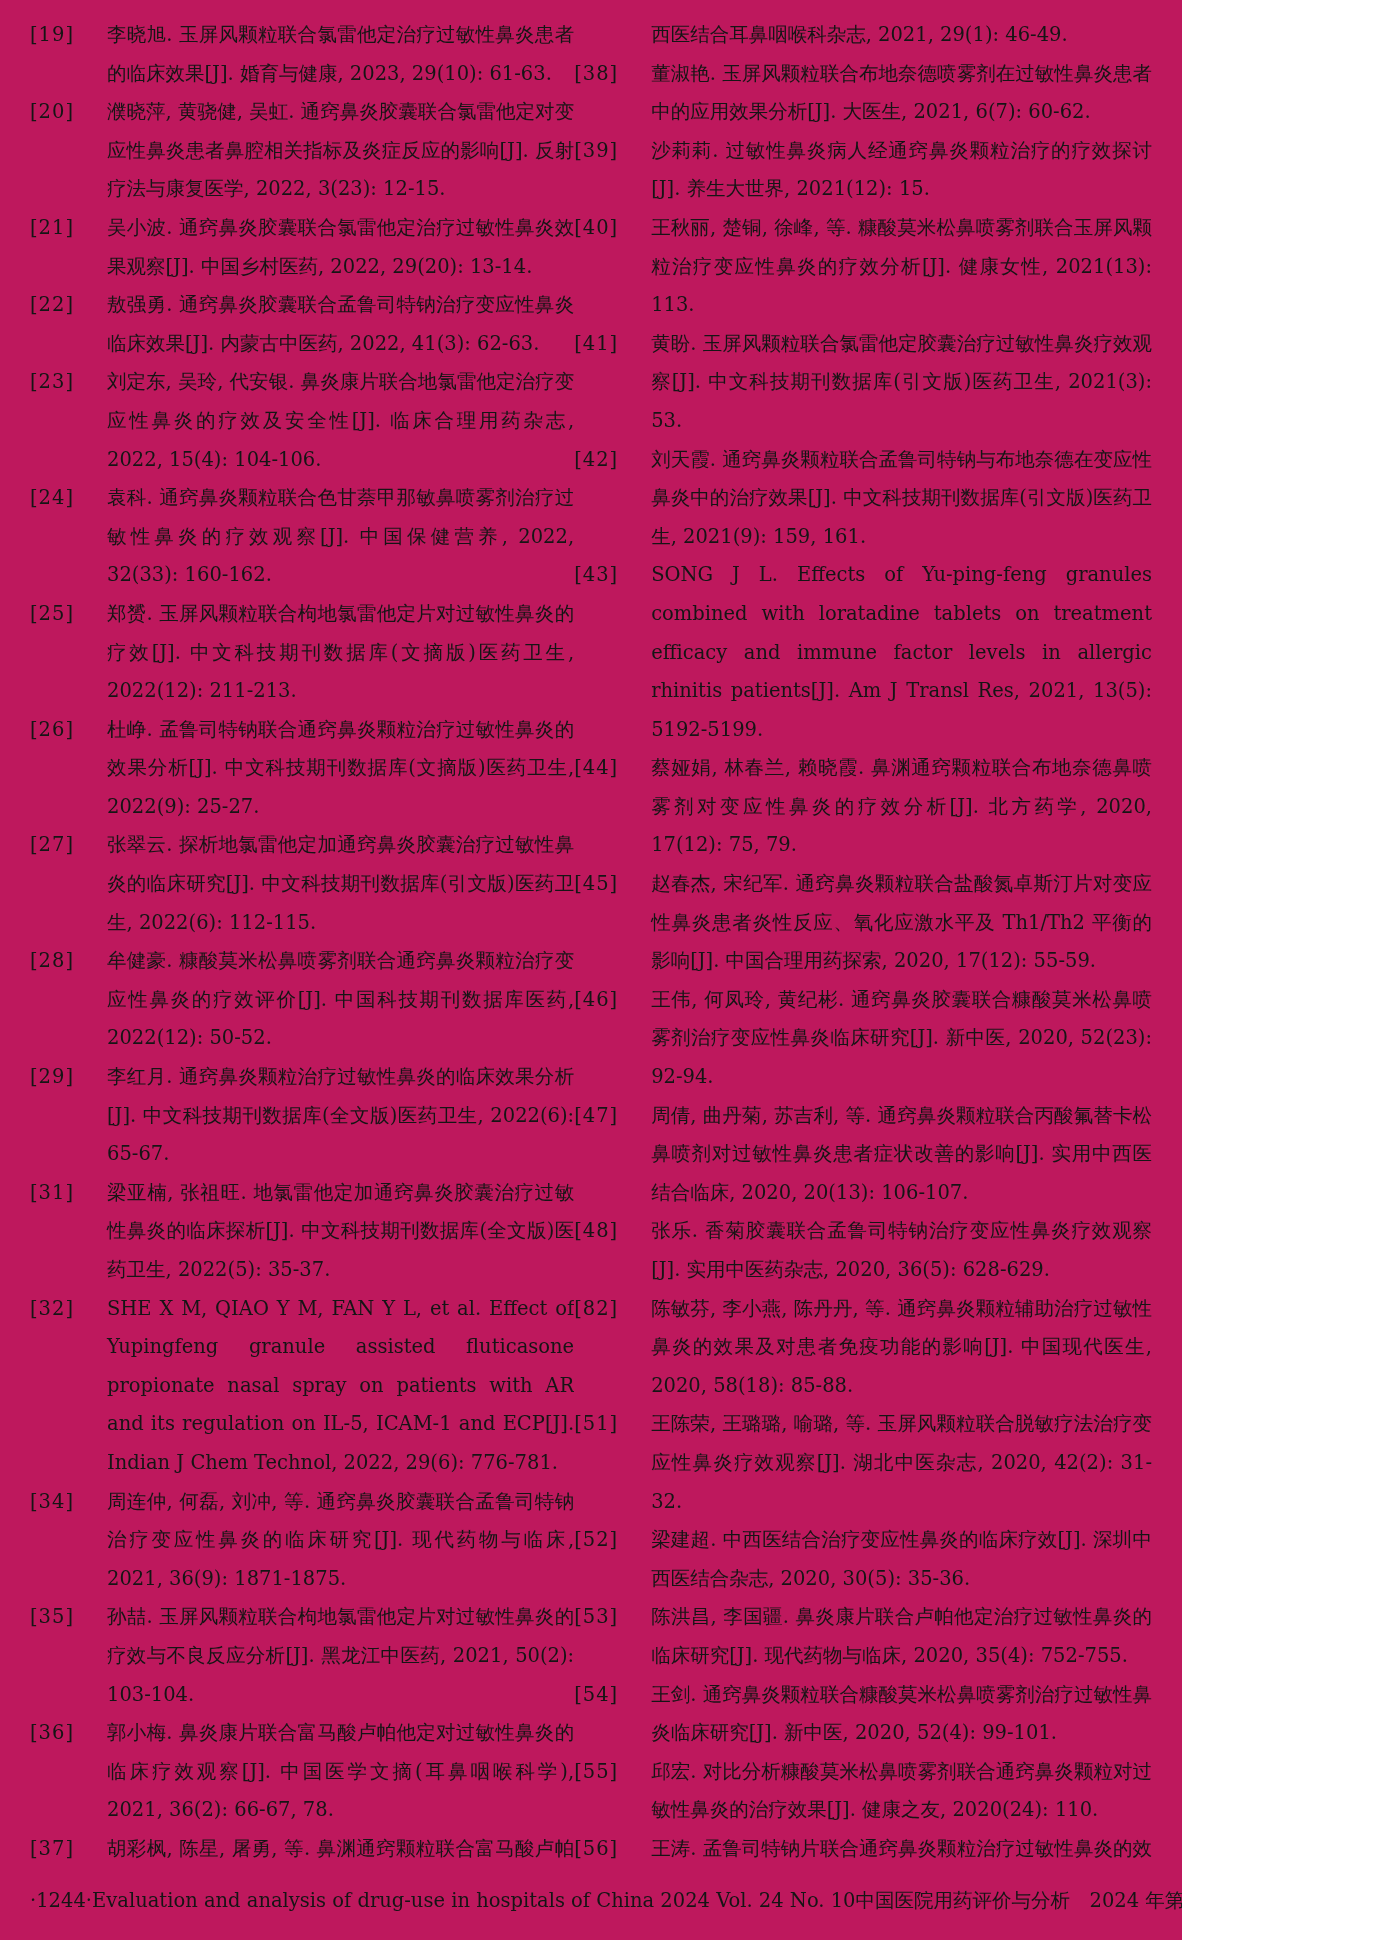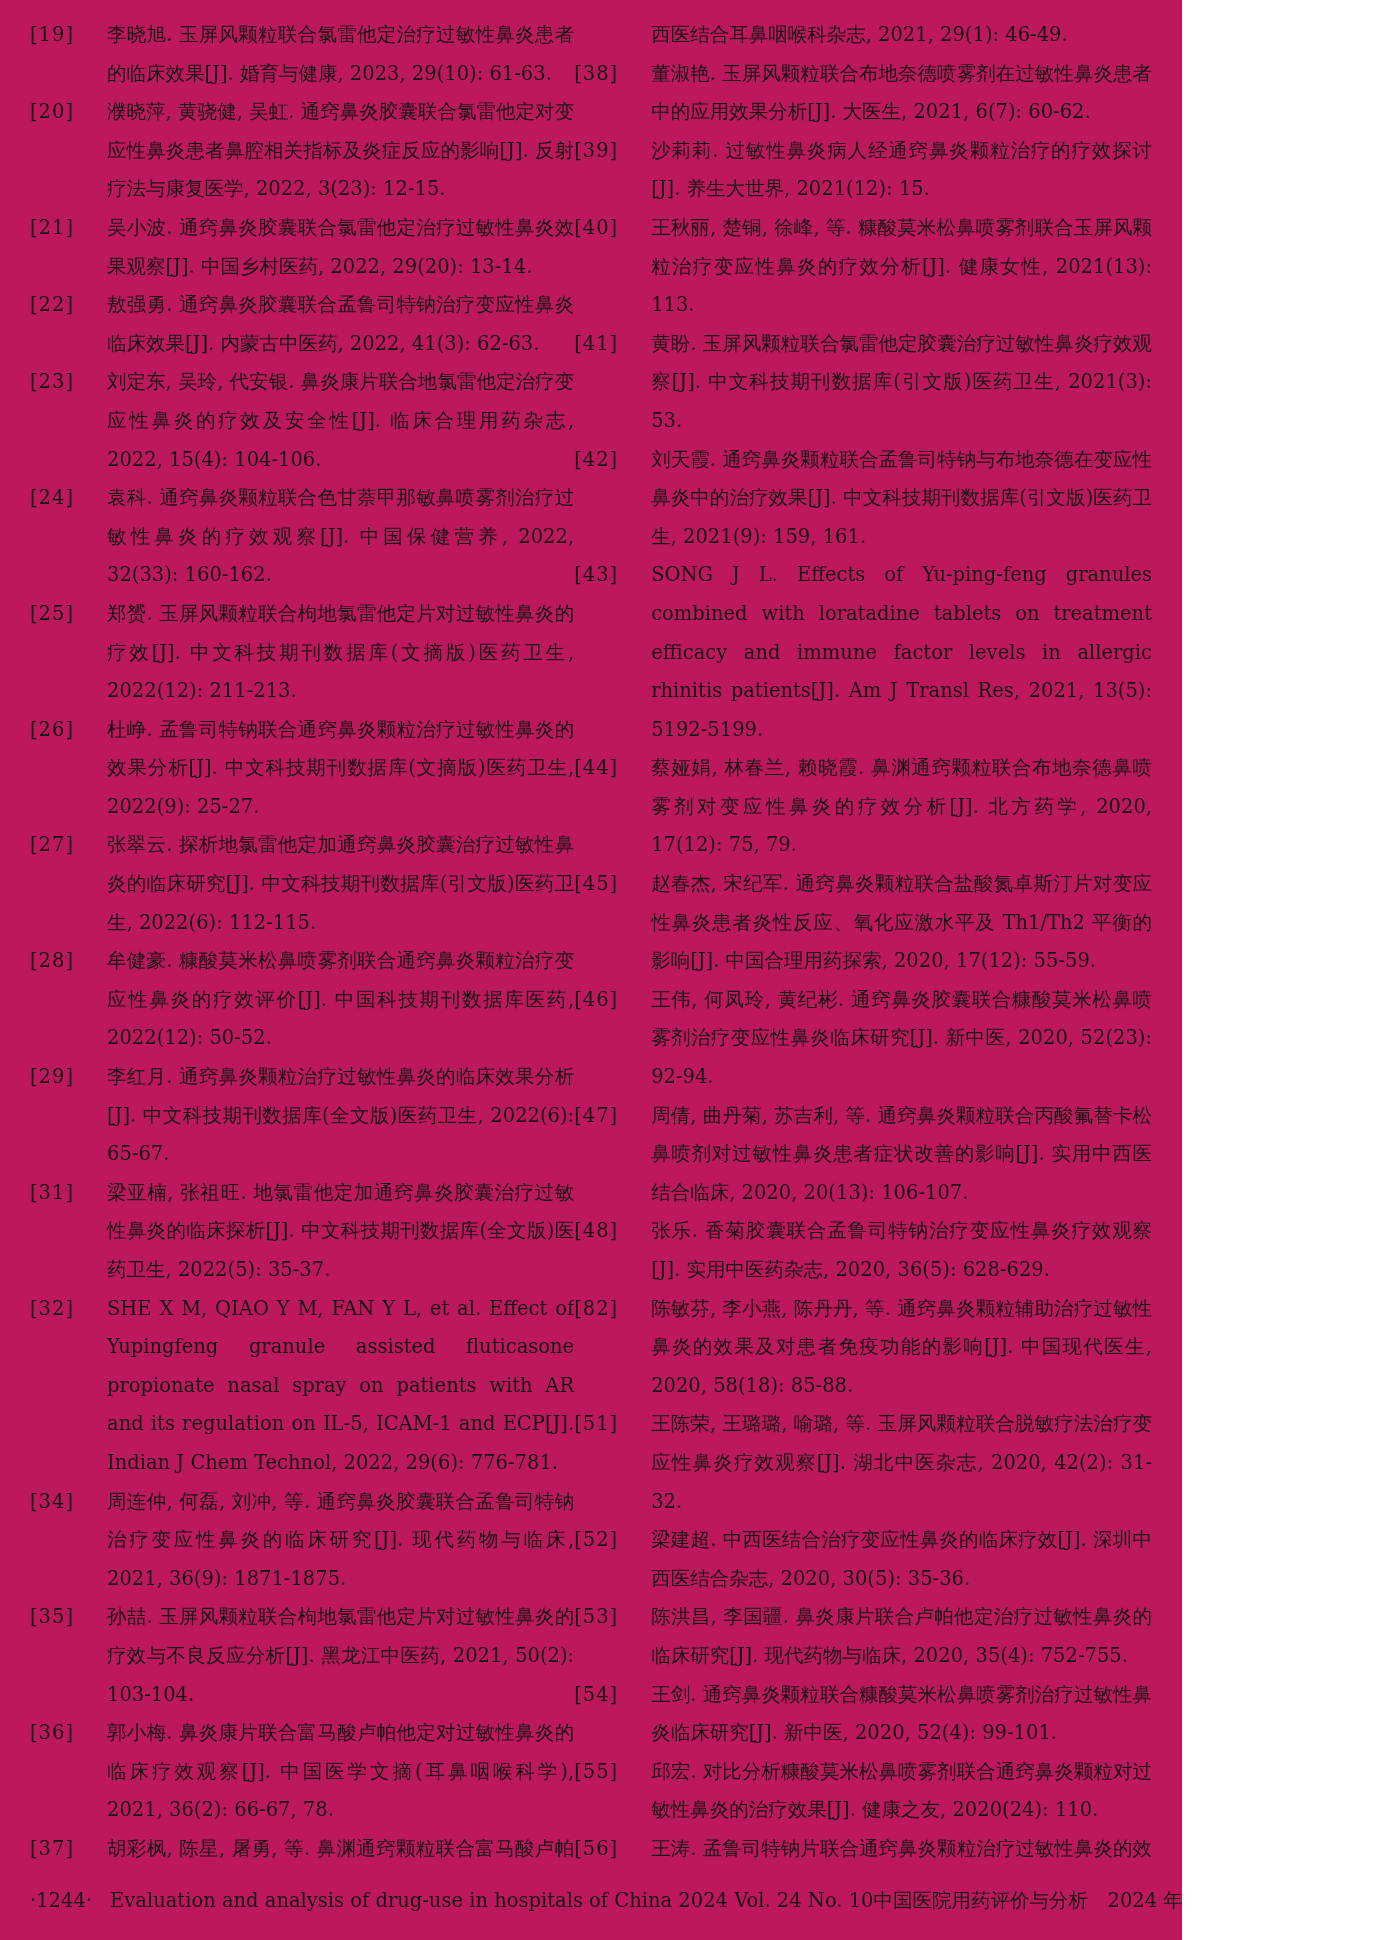--- a/index.html
+++ b/index.html
@@ -51,21 +51,20 @@
     bottom: 26px;
     display: flex;
     justify-content: space-between;
     align-items: baseline;
     font-size: 19.5px;
     white-space: nowrap;
   }
   .footer-left {
     display: flex;
     align-items: baseline;
-    gap: 18px;
   }
 </style>
 </head>
 <body>
 
 <div class="page">
 
   <div class="columns">
     <div class="column left" id="col-left">
         <div class="ref">

